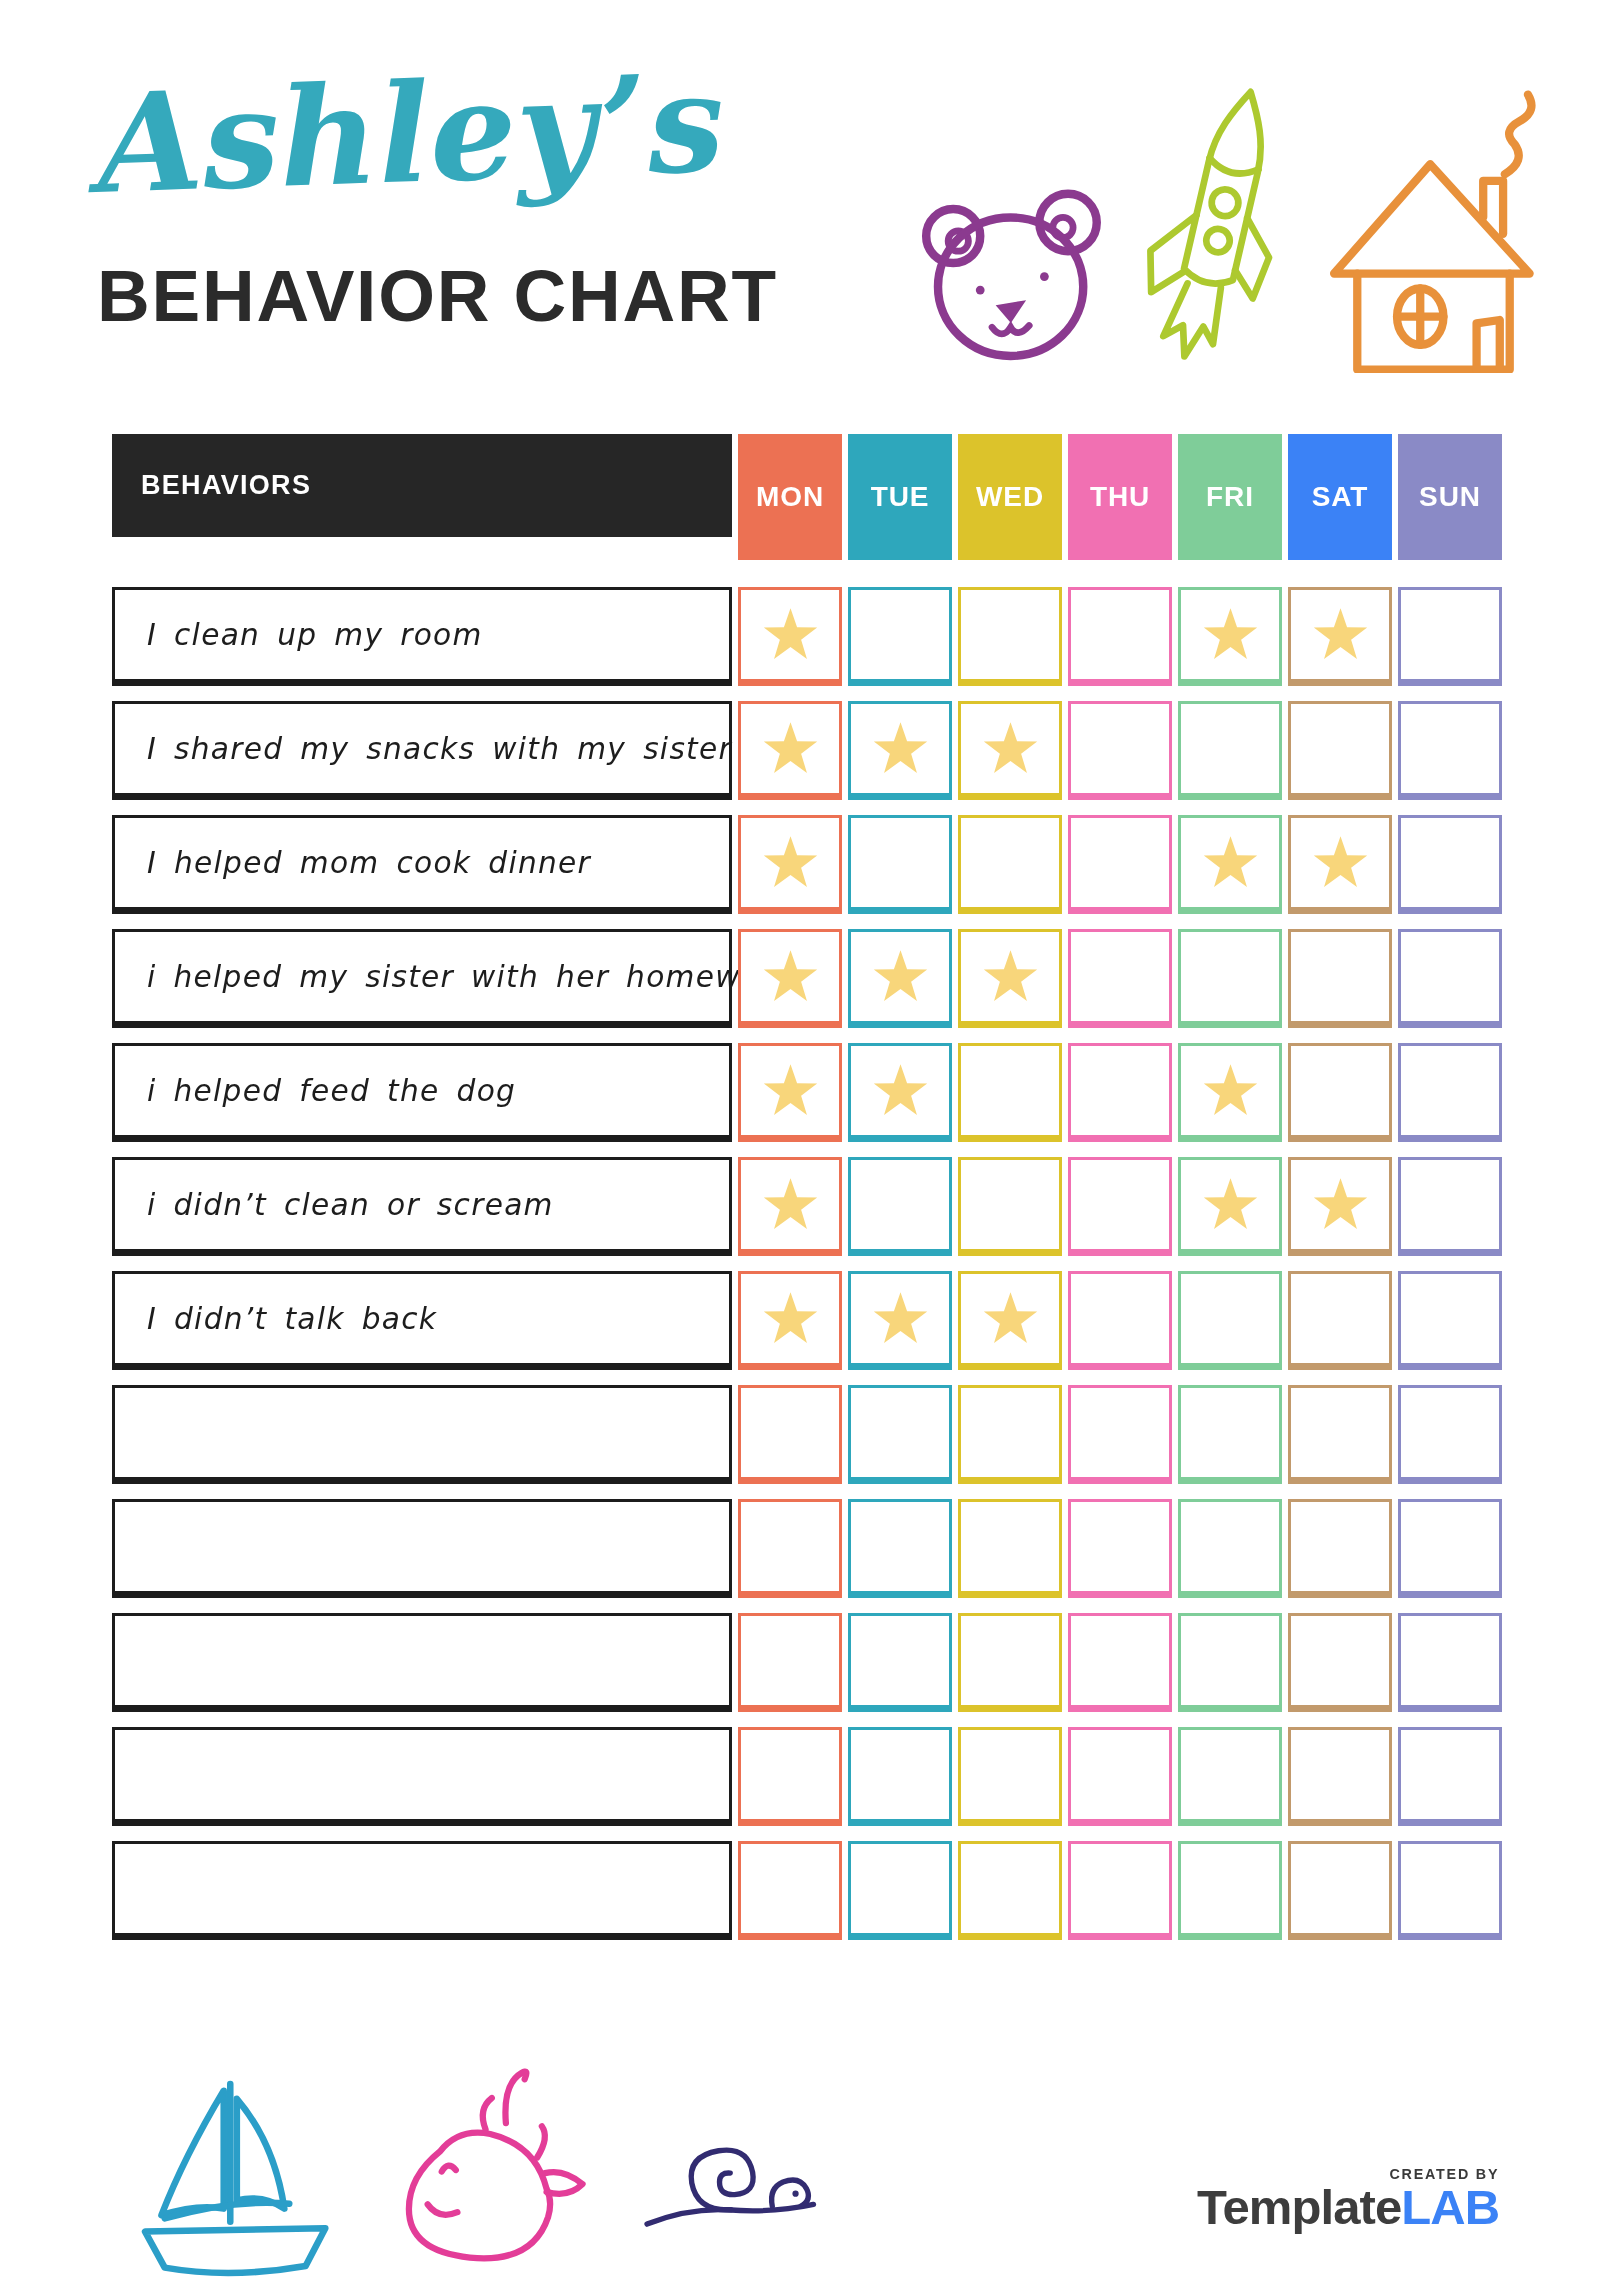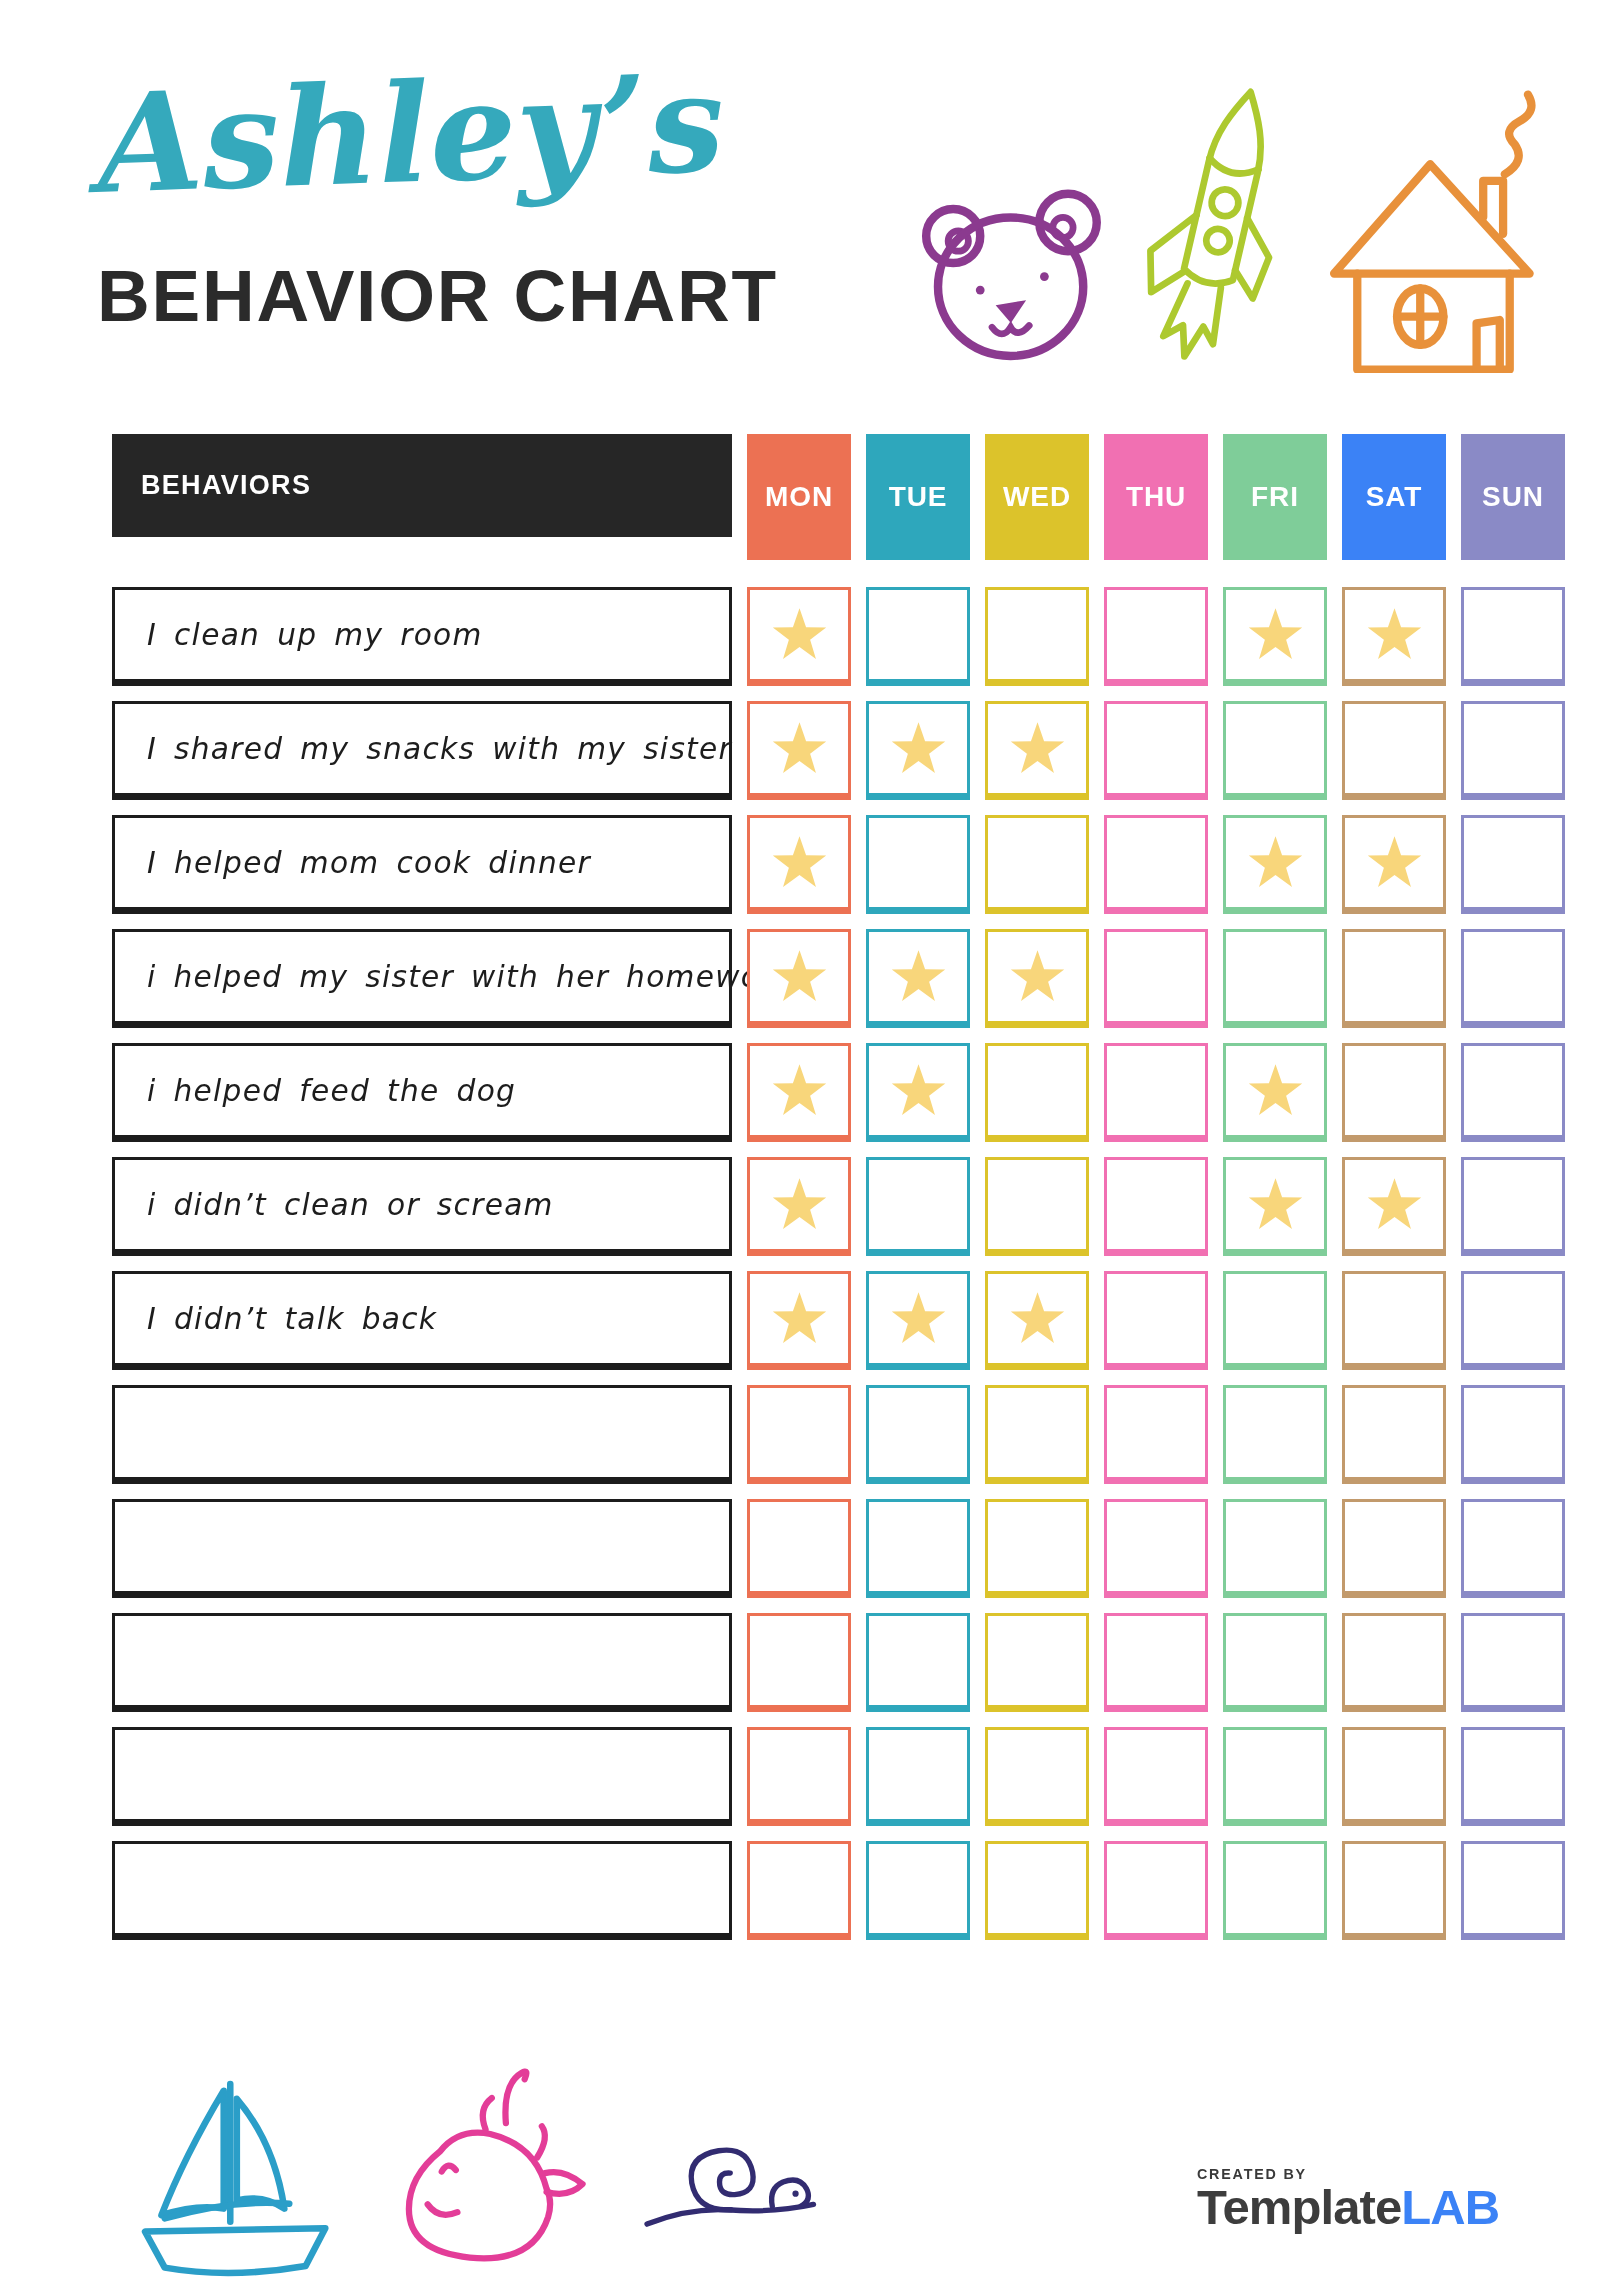--- a/index.html
+++ b/index.html
@@ -16,21 +16,21 @@
   }
   .title-main{
     position:absolute;left:97px;top:254px;
     font-size:73px;font-weight:800;letter-spacing:1.8px;color:#2B2B2B;white-space:nowrap;
   }
   
   .doodle{position:absolute;}
   
   .chart-table{position:absolute;left:112px;top:434px;width:1410px;}
   .grid-row{
-    display:grid;grid-template-columns:620px repeat(7,104px);column-gap:15px;
+    display:grid;grid-template-columns:620px repeat(7,104px);column-gap:6px;
   }
   .behaviors-header{
     background:#262626;height:103px;display:flex;align-items:center;
     padding-left:29px;box-sizing:border-box;
     color:#ffffff;font-size:27px;font-weight:bold;letter-spacing:1.3px;
   }
   .day-header{
     height:126px;display:flex;align-items:center;justify-content:center;
     color:#ffffff;font-size:28px;font-weight:600;letter-spacing:0.9px;
   }
@@ -44,21 +44,21 @@
   .b-text{
     font-family:"DejaVu Sans", sans-serif;font-style:italic;
     font-size:29.6px;color:#1D1D1D;letter-spacing:1.3px;word-spacing:6.3px;white-space:nowrap;
   }
   .d-cell{
     height:99px;box-sizing:border-box;background:#ffffff;
     border:3.6px solid #cccccc;border-bottom-width:7.2px;
     display:flex;align-items:center;justify-content:center;
   }
   
-  .logo{position:absolute;left:1197px;top:2166px;}
+  .logo{position:absolute;left:1197px;top:2166px;text-align:right;}
   .logo .created-by{
     font-size:14.3px;font-weight:bold;color:#3A3A3A;letter-spacing:1.8px;margin-bottom:0.9px;
   }
   .logo .brand{font-size:49px;font-weight:bold;letter-spacing:-0.9px;line-height:1;white-space:nowrap;}
   .logo .brand .gray{color:#3D3D3D;}
   .logo .brand .red{color:#3b82f6;}
 </style>
 </head>
 <body>
 

